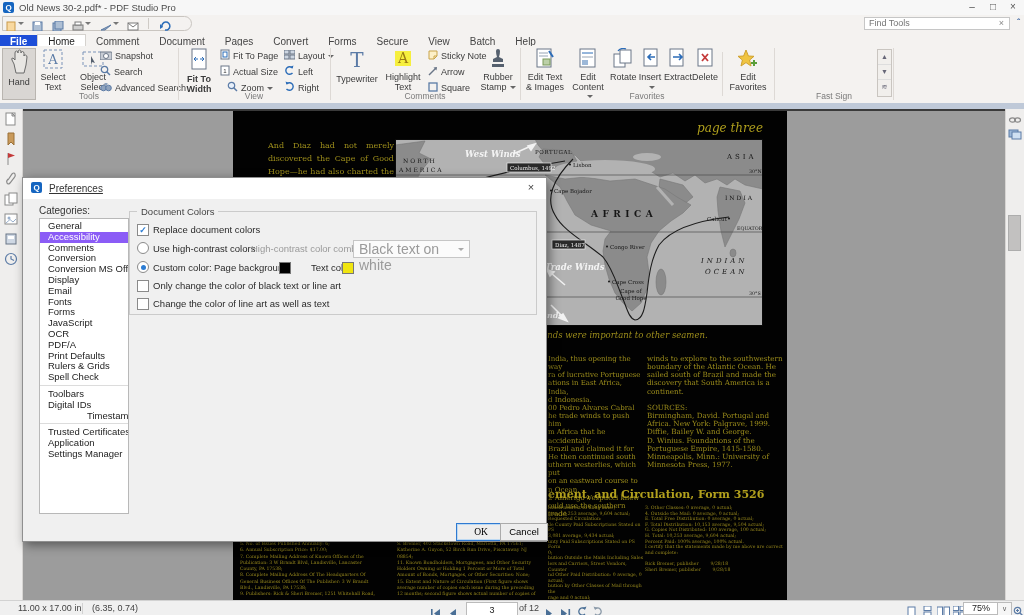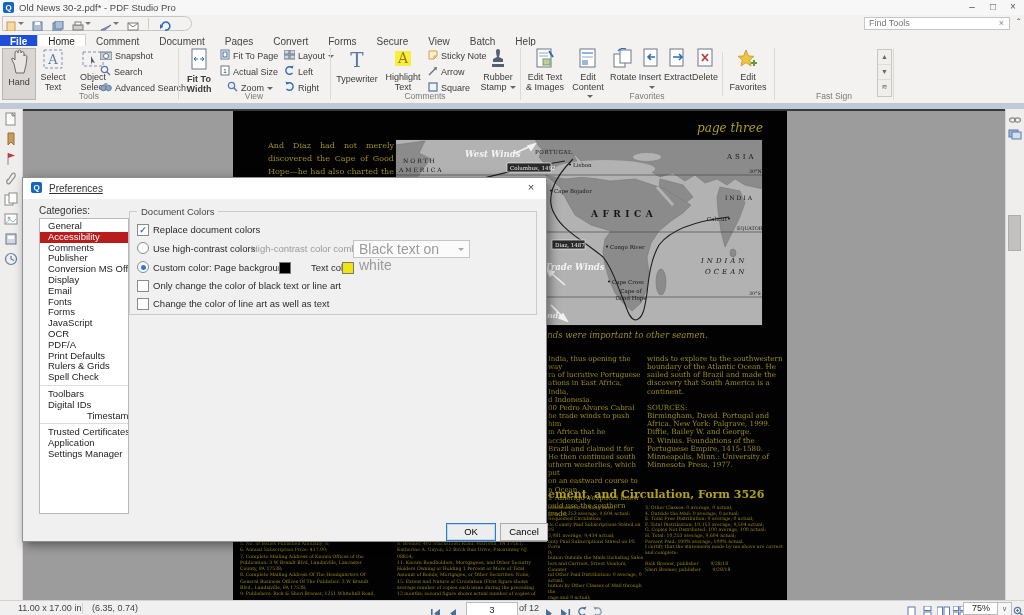--- a/index.html
+++ b/index.html
@@ -70,35 +70,35 @@
   
   .dialog{left:22px;top:177px;width:523px;height:363px;background:#f0f0f0;border:1px solid #8f8f8f;
           box-shadow:3px 3px 10px rgba(0,0,0,.45);z-index:50;}
   .dtitle{position:absolute;left:0;top:0;width:100%;height:21px;background:#fff;}
   .dtext{font-size:10px;color:#333;line-height:21px;text-decoration:underline;}
   .dclose{position:absolute;right:8px;top:3px;font-size:11px;color:#444;width:14px;text-align:center;}
   .catlabel{position:absolute;left:16px;top:27px;font-size:10px;color:#333;}
   .catlist{position:absolute;left:16px;top:40px;width:88px;height:292px;background:#fff;border:1px solid #b8b8b8;
            overflow:hidden;padding-top:2px;}
   .cat{font-size:9.5px;color:#222;padding:0 0 0 8px;height:10.8px;line-height:10.8px;white-space:nowrap;}
-  .cat.selected{background:#b91c1c;color:#fff;}
+  .cat.selected{background:#8b5cf6;color:#fff;}
   .fieldset{position:absolute;left:106px;top:33px;width:406px;height:102px;border:1px solid #cbcbcb;}
   .legend{position:absolute;left:114px;top:28px;background:#f0f0f0;padding:0 4px;font-size:9.5px;color:#444;}
   .ctl-label{font-size:9.5px;color:#2a2a2a;white-space:nowrap;}
   .gray{color:#9a9a9a;}
   .cbx{width:10px;height:10px;background:#fff;border:1px solid #8a8a8a;font-size:9px;line-height:10px;
        text-align:center;color:#2b7cd3;font-weight:bold;}
   .rad{width:10px;height:10px;border:1px solid #8a8a8a;border-radius:50%;background:#fff;}
   .rad.on::after{content:"";display:block;width:5px;height:5px;border-radius:50%;background:#2b7cd3;margin:2.5px;}
   .combo{position:absolute;left:330px;top:62px;width:110px;height:16px;background:#fbfbfb;border:1px solid #c6c6c6;
          font-size:14px;color:#9a9a9a;line-height:16px;padding-left:5px;}
   .combo .dd{border-top-color:#aaa;position:absolute;right:5px;top:7px;}
   .swatch{width:10px;height:10px;border:1px solid #777;}
   .btn{position:absolute;height:16px;font-size:9.5px;text-align:center;line-height:16px;background:#ededed;}
-  .btn.ok{left:423px;top:345px;width:48px;border:1px solid #2f7ad1;box-shadow:inset 0 0 0 1px #bcd9f3;}
+  .btn.ok{left:433px;top:345px;width:48px;border:1px solid #2f7ad1;box-shadow:inset 0 0 0 1px #bcd9f3;font-family:Liberation Serif, serif;}
   .btn.cancel{left:477px;top:345px;width:46px;border:1px solid #ababab;}
   
   .statusbar{left:0;top:600px;width:1024px;height:15px;background:#f0f0f0;border-top:1px solid #d2d2d2;}
   .stext{font-size:9px;color:#444;line-height:15px;}
   .ssep{position:absolute;top:2px;width:1px;height:11px;background:#d2d2d2;}
   .pagenum{position:absolute;left:466px;top:1px;width:46px;height:11px;border:1px solid #bbb;background:#fff;
            font-size:9px;text-align:center;color:#222;}
   .zoombox{position:absolute;left:963px;top:1px;width:34px;height:11px;border:1px solid #bbb;background:#fff;
            font-size:9px;text-align:center;color:#222;line-height:11px;}
   .zdd{position:absolute;left:997px;top:1px;width:13px;height:13px;border:1px solid #bbb;background:#f6f6f6;
@@ -561,21 +561,21 @@
     <div class="abs applogo" style="left:8px;top:4px;">Q</div>
     <div class="abs dtext" style="left:26px;top:0;">Preferences</div>
     <div class="dclose">×</div>
   </div>
 
   <div class="catlabel">Categories:</div>
   <div class="catlist">
       <div class="cat">General</div>
       <div class="cat selected">Accessibility</div>
       <div class="cat">Comments</div>
-      <div class="cat">Publisher</div>
+      <div class="cat">Conversion</div>
       <div class="cat">Conversion MS Office</div>
       <div class="cat">Display</div>
       <div class="cat">Email</div>
       <div class="cat">Fonts</div>
       <div class="cat">Forms</div>
       <div class="cat">JavaScript</div>
       <div class="cat">OCR</div>
       <div class="cat">PDF/A</div>
       <div class="cat">Print Defaults</div>
       <div class="cat">Rulers &amp; Grids</div>

